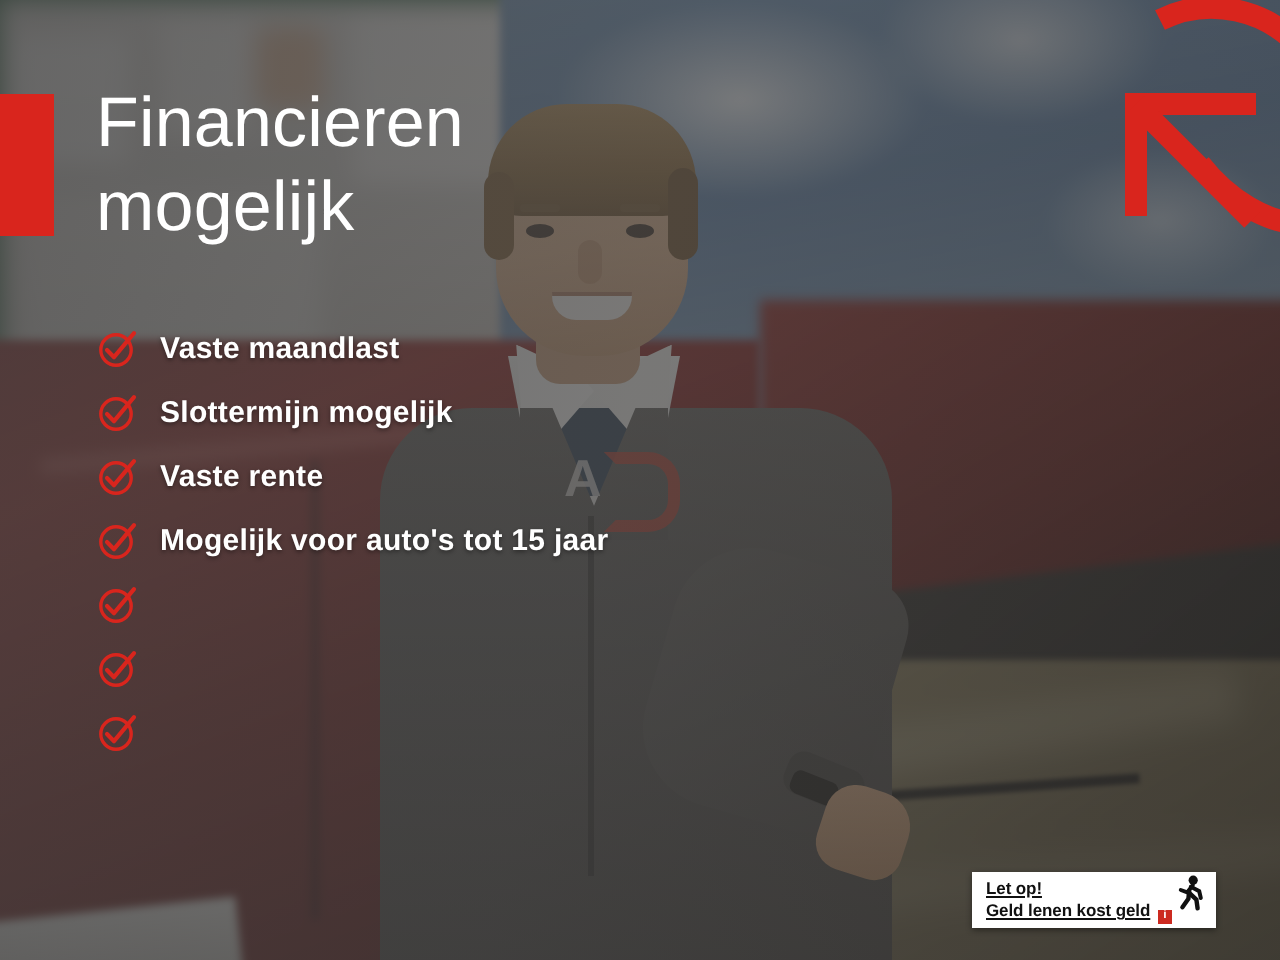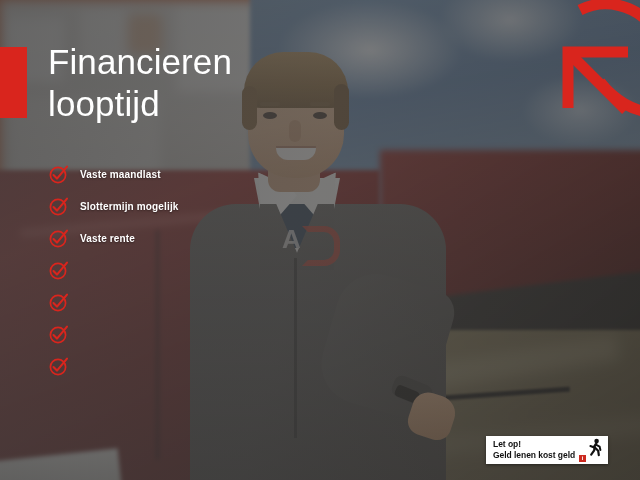--- a/index.html
+++ b/index.html
@@ -9,21 +9,21 @@
   }
   body {
     font-family: "Liberation Sans", sans-serif;
   }
 
   .slide {
     position: relative;
     width: 640px;
     height: 480px;
     overflow: hidden;
-    background: #c2410c;
+    background: #14532d;
   }
 
   
   .photo {
     position: absolute;
     inset: 0;
     overflow: hidden;
   }
 
   
@@ -305,21 +305,21 @@
     height: 32px;
   }
   .check-icon {
     flex: 0 0 auto;
     width: 22px; height: 22px;
     margin-right: 10px;
     position: relative;
   }
   .bullet-label {
     color: #ffffff;
-    font-size: 10px;
+    font-size: 15px;
     font-weight: 600;
     letter-spacing: .15px;
     white-space: nowrap;
     text-shadow: 0 1px 2px rgba(0,0,0,.40);
   }
 
   .warning-badge {
     position: absolute;
     left: 486px; top: 436px;
     width: 122px; height: 28px;
@@ -330,20 +330,21 @@
     box-sizing: border-box;
     box-shadow: 0 1px 3px rgba(0,0,0,.45);
   }
   .warning-text {
     flex: 1 1 auto;
     color: #111111;
     font-size: 8.5px;
     font-weight: 700;
     line-height: 1.28;
     letter-spacing: -.05px;
+    text-decoration: underline;
   }
   .warning-icons {
     flex: 0 0 auto;
     display: flex;
     align-items: flex-end;
     gap: 1px;
     padding-bottom: 1px;
   }
   .warn-flag {
     width: 7px; height: 7px;
@@ -419,21 +420,21 @@
     <svg width="84" height="122" viewBox="0 0 84 122" aria-hidden="true">
       <path d="M24 10 C 48 -2, 78 4, 96 26" fill="none" stroke="#d9251d" stroke-width="11"></path>
       <path d="M96 112 C 78 112, 58 100, 44 82" fill="none" stroke="#d9251d" stroke-width="11"></path>
       <path d="M12 108 L 12 52 L 72 52" fill="none" stroke="#d9251d" stroke-width="11"></path>
       <line x1="12" y1="52" x2="70" y2="110" stroke="#d9251d" stroke-width="11"></line>
     </svg>
   </div>
 
   <div class="title">
     <div>Financieren</div>
-    <div>looptijd</div>
+    <div>mogelijk</div>
   </div>
 
   <div class="bullets">
 
     <div class="bullet-row">
       <span class="check-icon">
         <svg width="22" height="22" viewBox="0 0 22 22" aria-hidden="true">
           <circle cx="10" cy="12" r="7.6" fill="none" stroke="#d9251d" stroke-width="1.7"></circle>
           <path d="M5.5 12 L9 15.6 L19 3.6" fill="none" stroke="#d9251d" stroke-width="2.1" stroke-linecap="round" stroke-linejoin="round"></path>
         </svg>
@@ -461,20 +462,21 @@
       <span class="bullet-label">Vaste rente</span>
     </div>
 
     <div class="bullet-row">
       <span class="check-icon">
         <svg width="22" height="22" viewBox="0 0 22 22" aria-hidden="true">
           <circle cx="10" cy="12" r="7.6" fill="none" stroke="#d9251d" stroke-width="1.7"></circle>
           <path d="M5.5 12 L9 15.6 L19 3.6" fill="none" stroke="#d9251d" stroke-width="2.1" stroke-linecap="round" stroke-linejoin="round"></path>
         </svg>
       </span>
+      <span class="bullet-label">Mogelijk voor auto's tot 15 jaar</span>
     </div>
 
     <div class="bullet-row">
       <span class="check-icon">
         <svg width="22" height="22" viewBox="0 0 22 22" aria-hidden="true">
           <circle cx="10" cy="12" r="7.6" fill="none" stroke="#d9251d" stroke-width="1.7"></circle>
           <path d="M5.5 12 L9 15.6 L19 3.6" fill="none" stroke="#d9251d" stroke-width="2.1" stroke-linecap="round" stroke-linejoin="round"></path>
         </svg>
       </span>
     </div>

